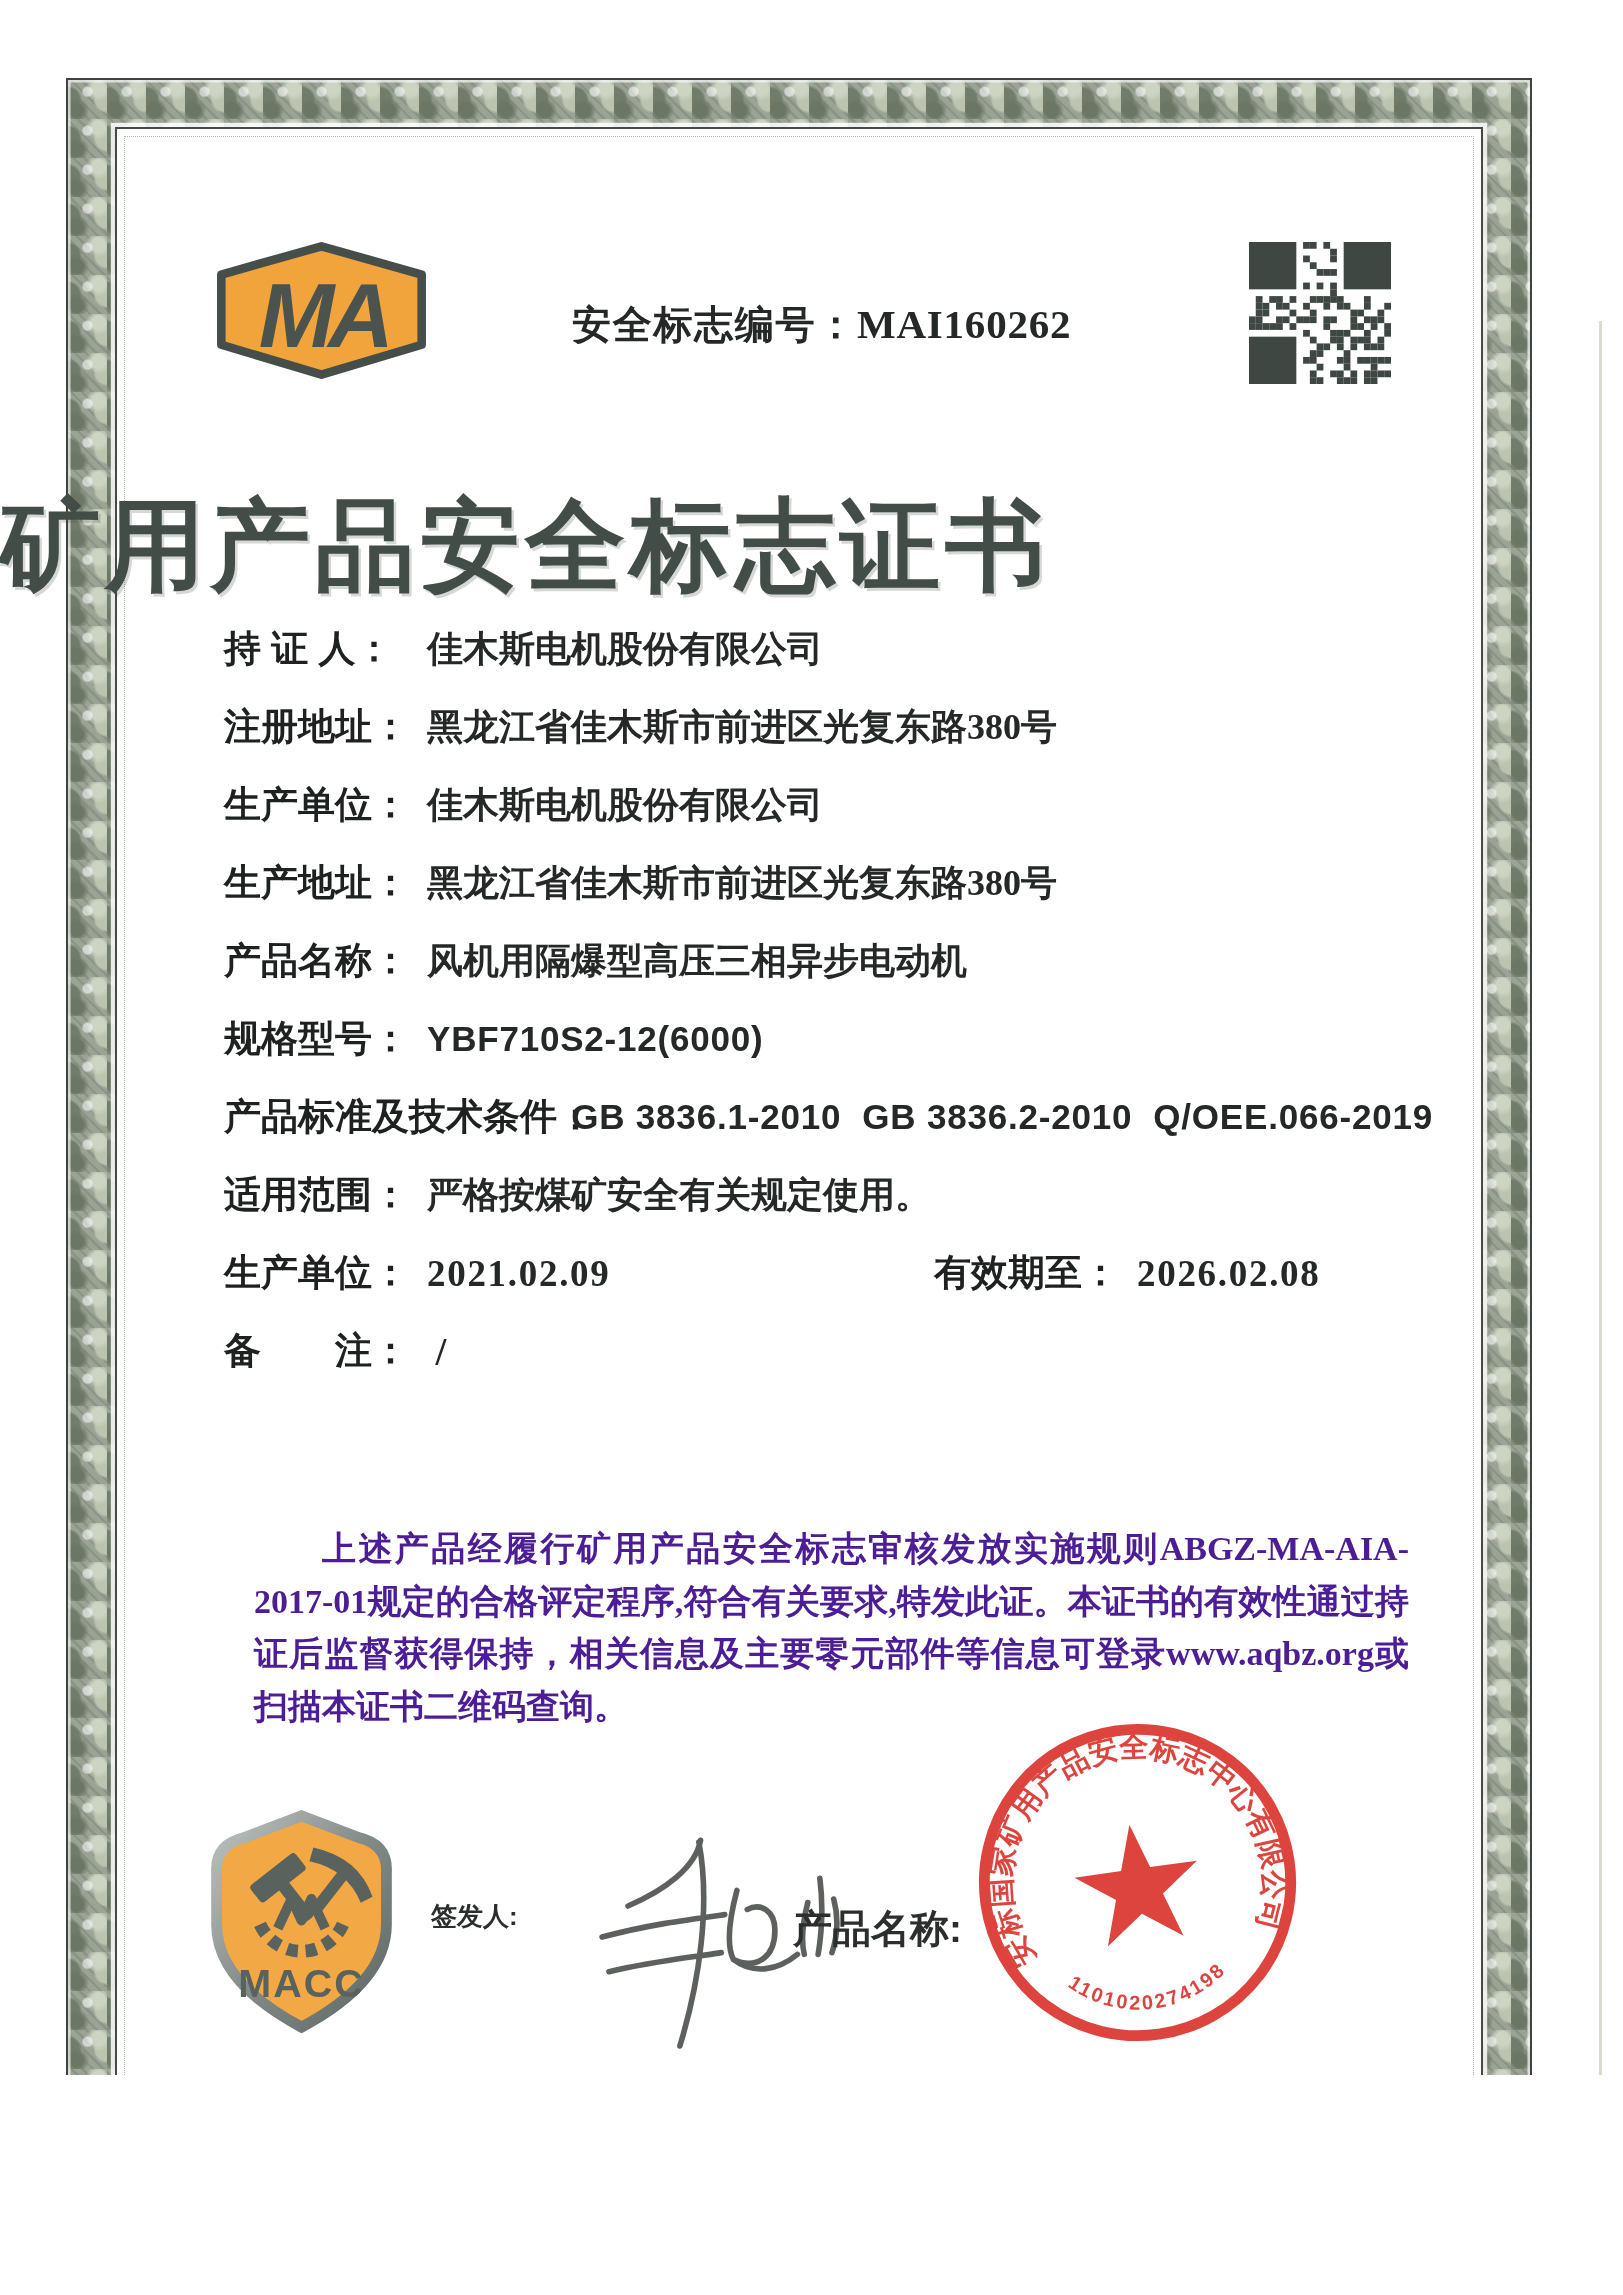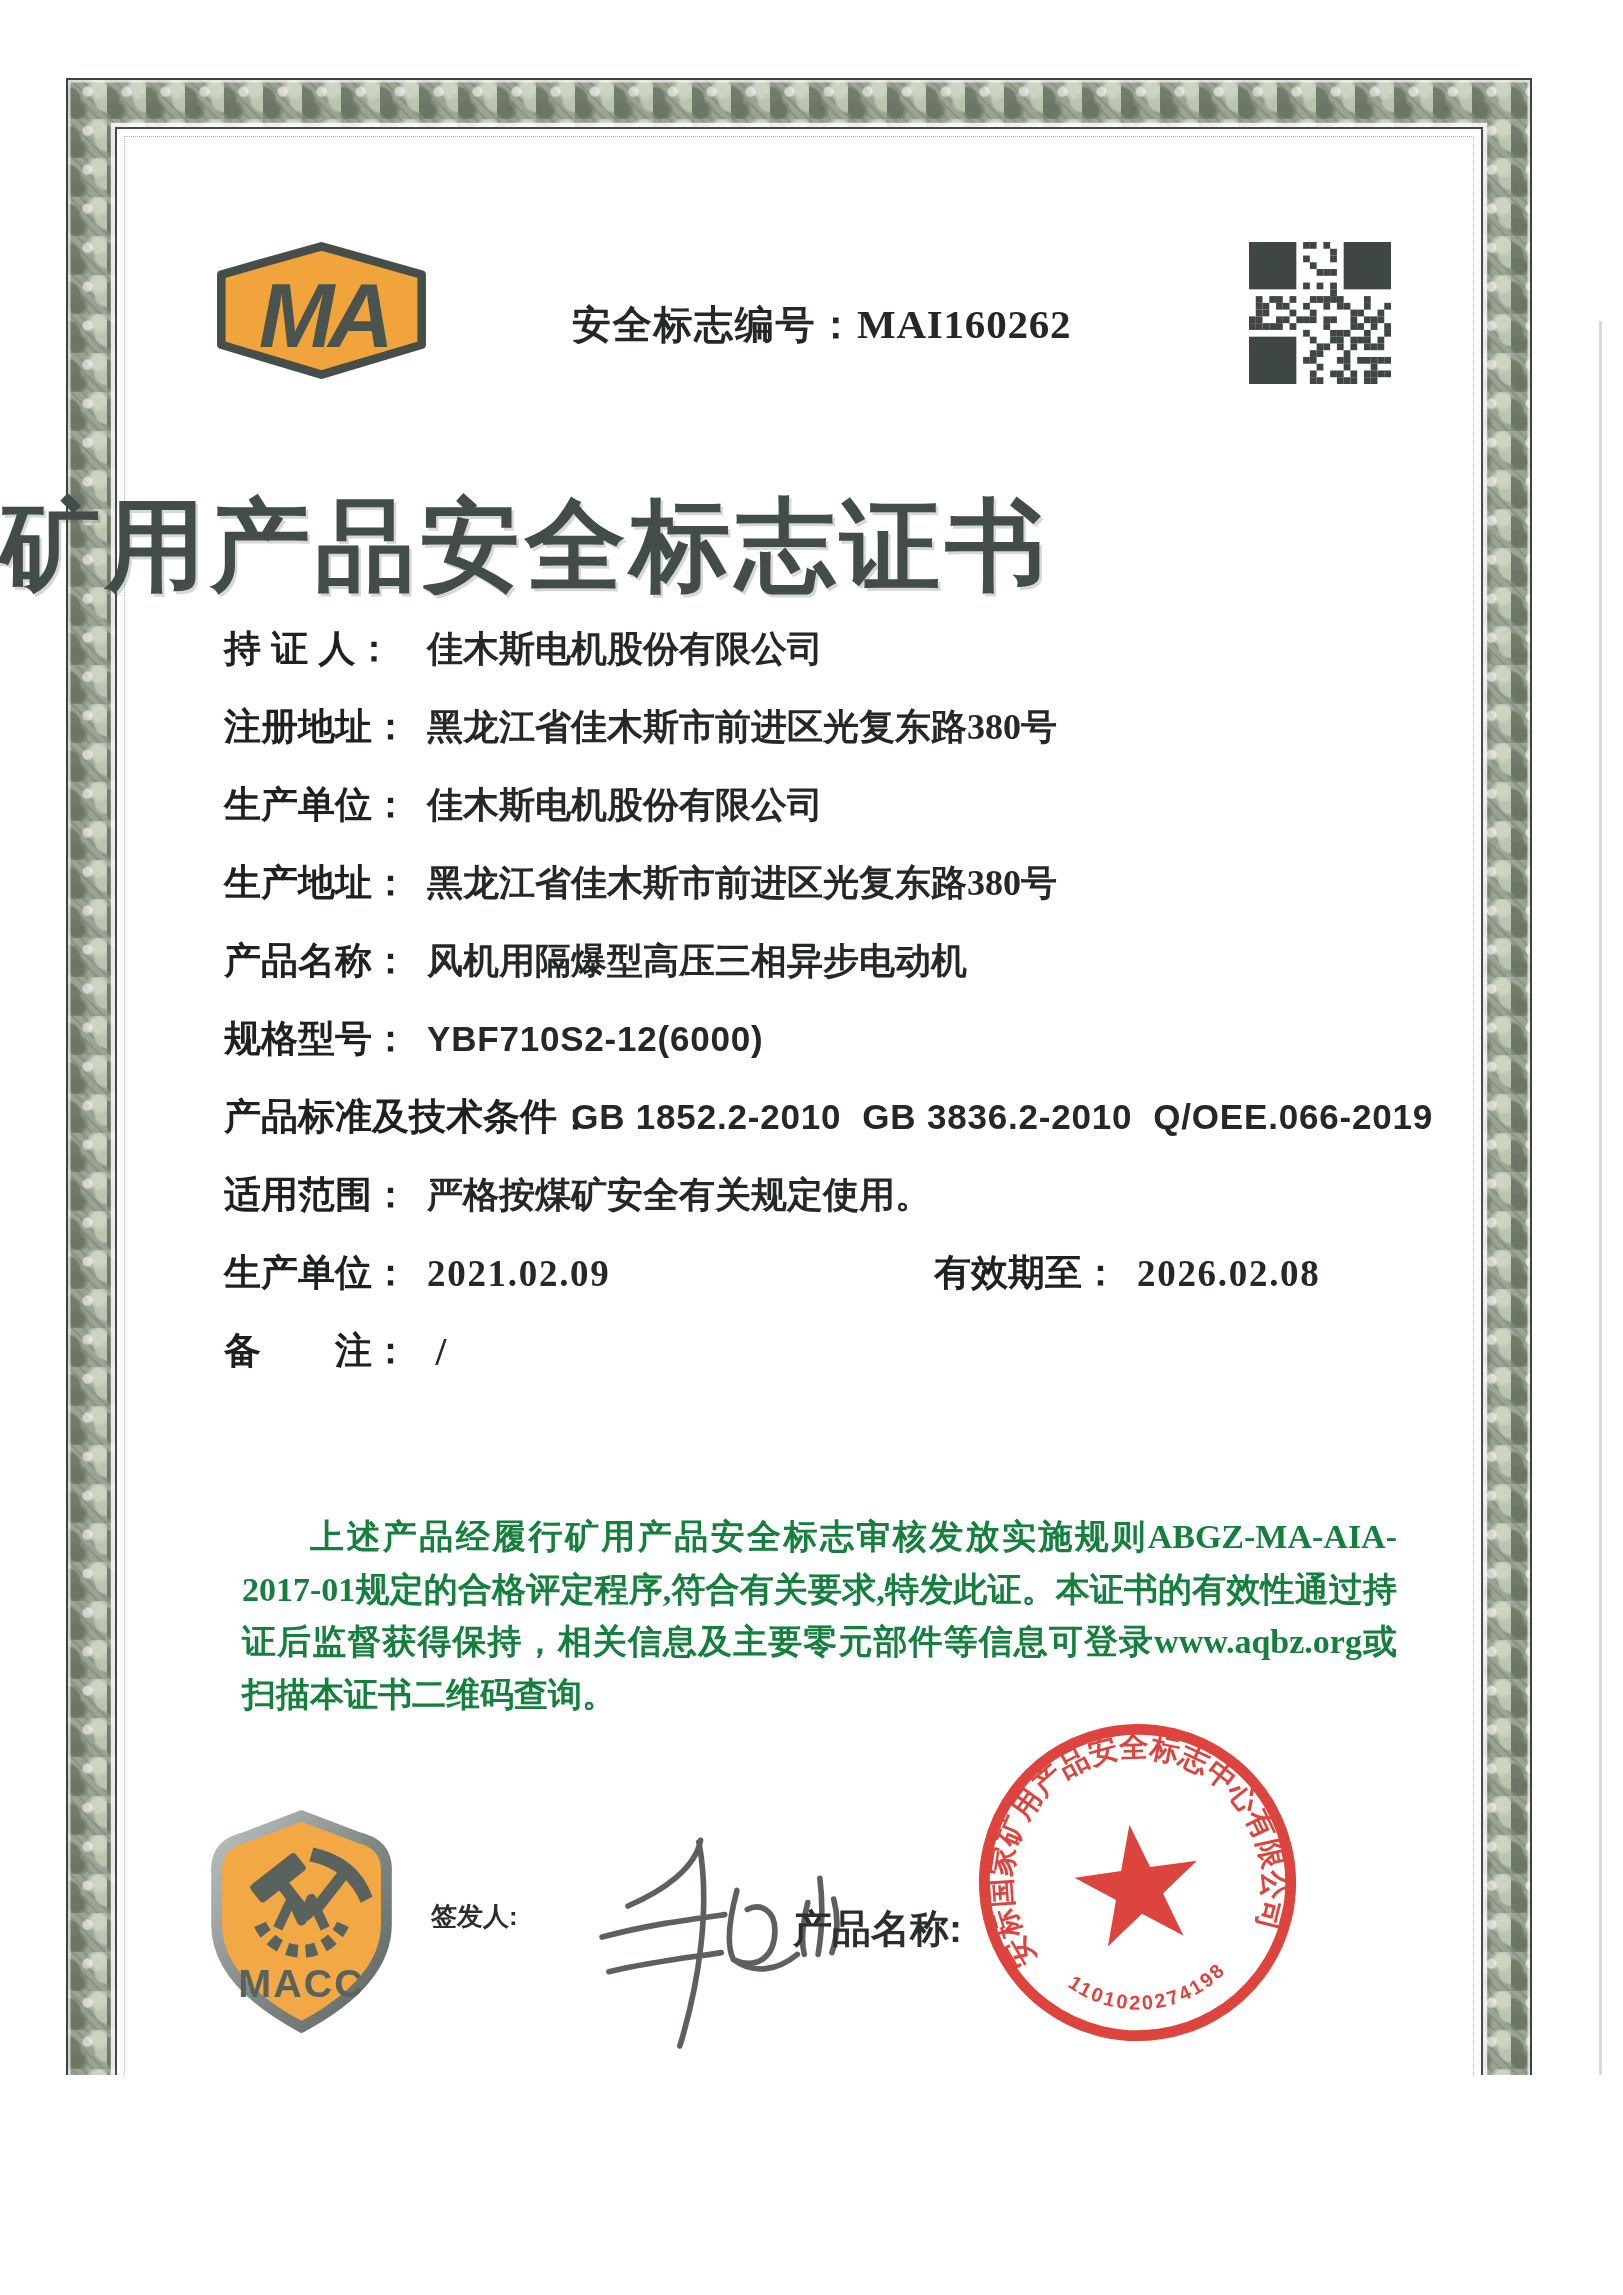--- a/index.html
+++ b/index.html
@@ -46,23 +46,23 @@
   .flabel{display:inline-block;min-width:203px;font-size:37px;font-weight:700;
           color:#1d211f;font-family:"Liberation Sans",sans-serif;}
   .flabel.wide{min-width:0;margin-right:29px;}
   .fvalue{font-size:36px;color:#242826;font-weight:600;}
   .fvalue.latin{font-family:"Liberation Sans",sans-serif;font-weight:700;font-size:35px;letter-spacing:0.8px;}
   .fvalue.date{font-family:"Liberation Serif",serif;font-weight:700;font-size:37px;letter-spacing:1.7px;}
   .fvalue.issue-gap{width:507px;}
   .fvalue.slash{font-size:39px;font-weight:700;padding-left:8.5px;}
 
   
-  .statement{position:absolute;left:238px;top:1507px;width:1155px;margin:4px;
+  .statement{position:absolute;left:238px;top:1507px;width:1155px;margin:16px;
     font-size:34px;line-height:1.55;text-align:justify;text-indent:2em;
-    color:#15803d;font-weight:600;}
+    color:#4c1d95;font-weight:600;}
 
   
   .shield{position:absolute;left:201px;top:1808px;width:201px;height:227px;}
   .sign-label{position:absolute;left:431px;top:1899px;font-size:26px;font-weight:700;
               font-family:"Liberation Sans",sans-serif;color:#2a2e2c;}
   .signature{position:absolute;left:551px;top:1823px;width:313px;height:242px;}
   .dept-label{position:absolute;left:793px;top:1902px;font-size:39px;font-weight:700;
               font-family:"Liberation Sans",sans-serif;color:#2a2e2c;}
   .stamp{position:absolute;left:971px;top:1716px;width:333px;height:333px;color:#dc3a33;
          transform:rotate(-8deg);opacity:.95;mix-blend-mode:multiply;}
@@ -242,21 +242,21 @@
     <div class="row">
       <span class="flabel">产品名称：</span>
       <span class="fvalue">风机用隔爆型高压三相异步电动机</span>
     </div>
     <div class="row">
       <span class="flabel">规格型号：</span>
       <span class="fvalue latin">YBF710S2-12(6000)</span>
     </div>
     <div class="row">
       <span class="flabel wide">产品标准及技术条件：</span>
-      <span class="fvalue latin">GB 1852.2-2010  GB 3836.2-2010  Q/OEE.066-2019</span>
+      <span class="fvalue latin">GB 3836.1-2010  GB 3836.2-2010  Q/OEE.066-2019</span>
     </div>
     <div class="row">
       <span class="flabel">适用范围：</span>
       <span class="fvalue">严格按煤矿安全有关规定使用。</span>
     </div>
     <div class="row">
       <span class="flabel">生产单位：</span>
       <span class="fvalue date issue-gap">2021.02.09</span>
       <span class="flabel">有效期至：</span>
       <span class="fvalue date">2026.02.08</span>

